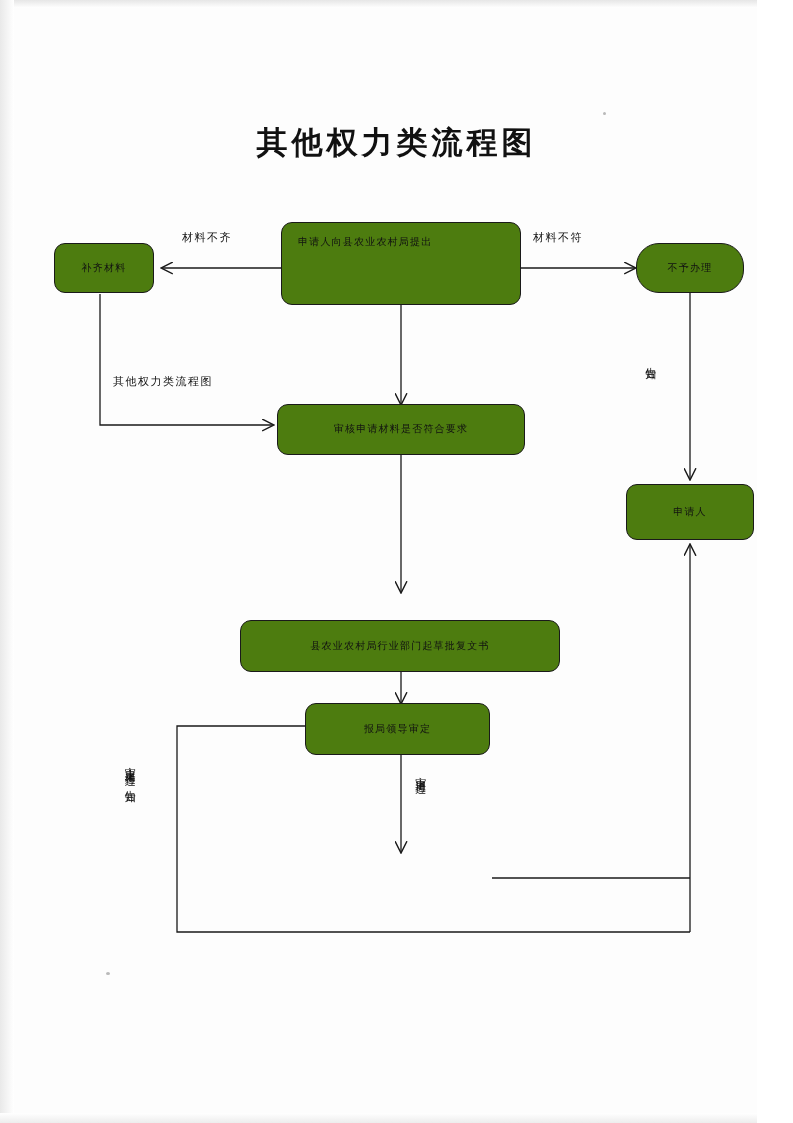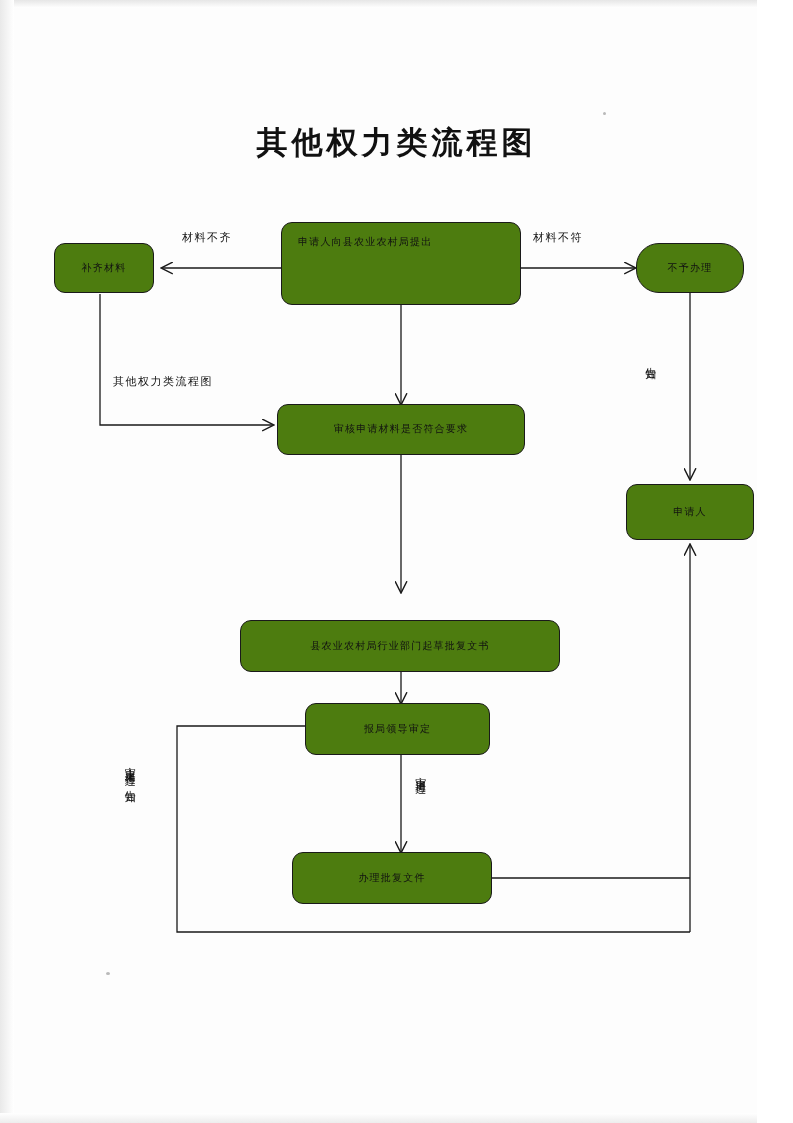--- a/index.html
+++ b/index.html
@@ -175,23 +175,20 @@
   </div>
 
   <div class="node" style="left:240px; top:620px; width:320px; height:52px;">
     <span>县农业农村局行业部门起草批复文书</span>
   </div>
 
   <div class="node" style="left:305px; top:703px; width:185px; height:52px;">
     <span>报局领导审定</span>
   </div>
 
-  <div class="node" style="left:292px; top:852px; width:200px; height:52px;">
-    <span>办理批复文件</span>
-  </div>
 
   <div class="edge-label" style="left:182px; top:230px;">材料不齐</div>
 
   <div class="edge-label" style="left:533px; top:230px;text-align:right;">材料不符</div>
 
   <div class="edge-label" style="left:113px; top:374px;">其他权力类流程图</div>
 
   <div class="edge-label vertical" style="left:643px; top:358px; line-height:1.25;">告知</div>
 
   <div class="edge-label vertical" style="left:413px; top:768px; line-height:1.25;">审定通过</div>

